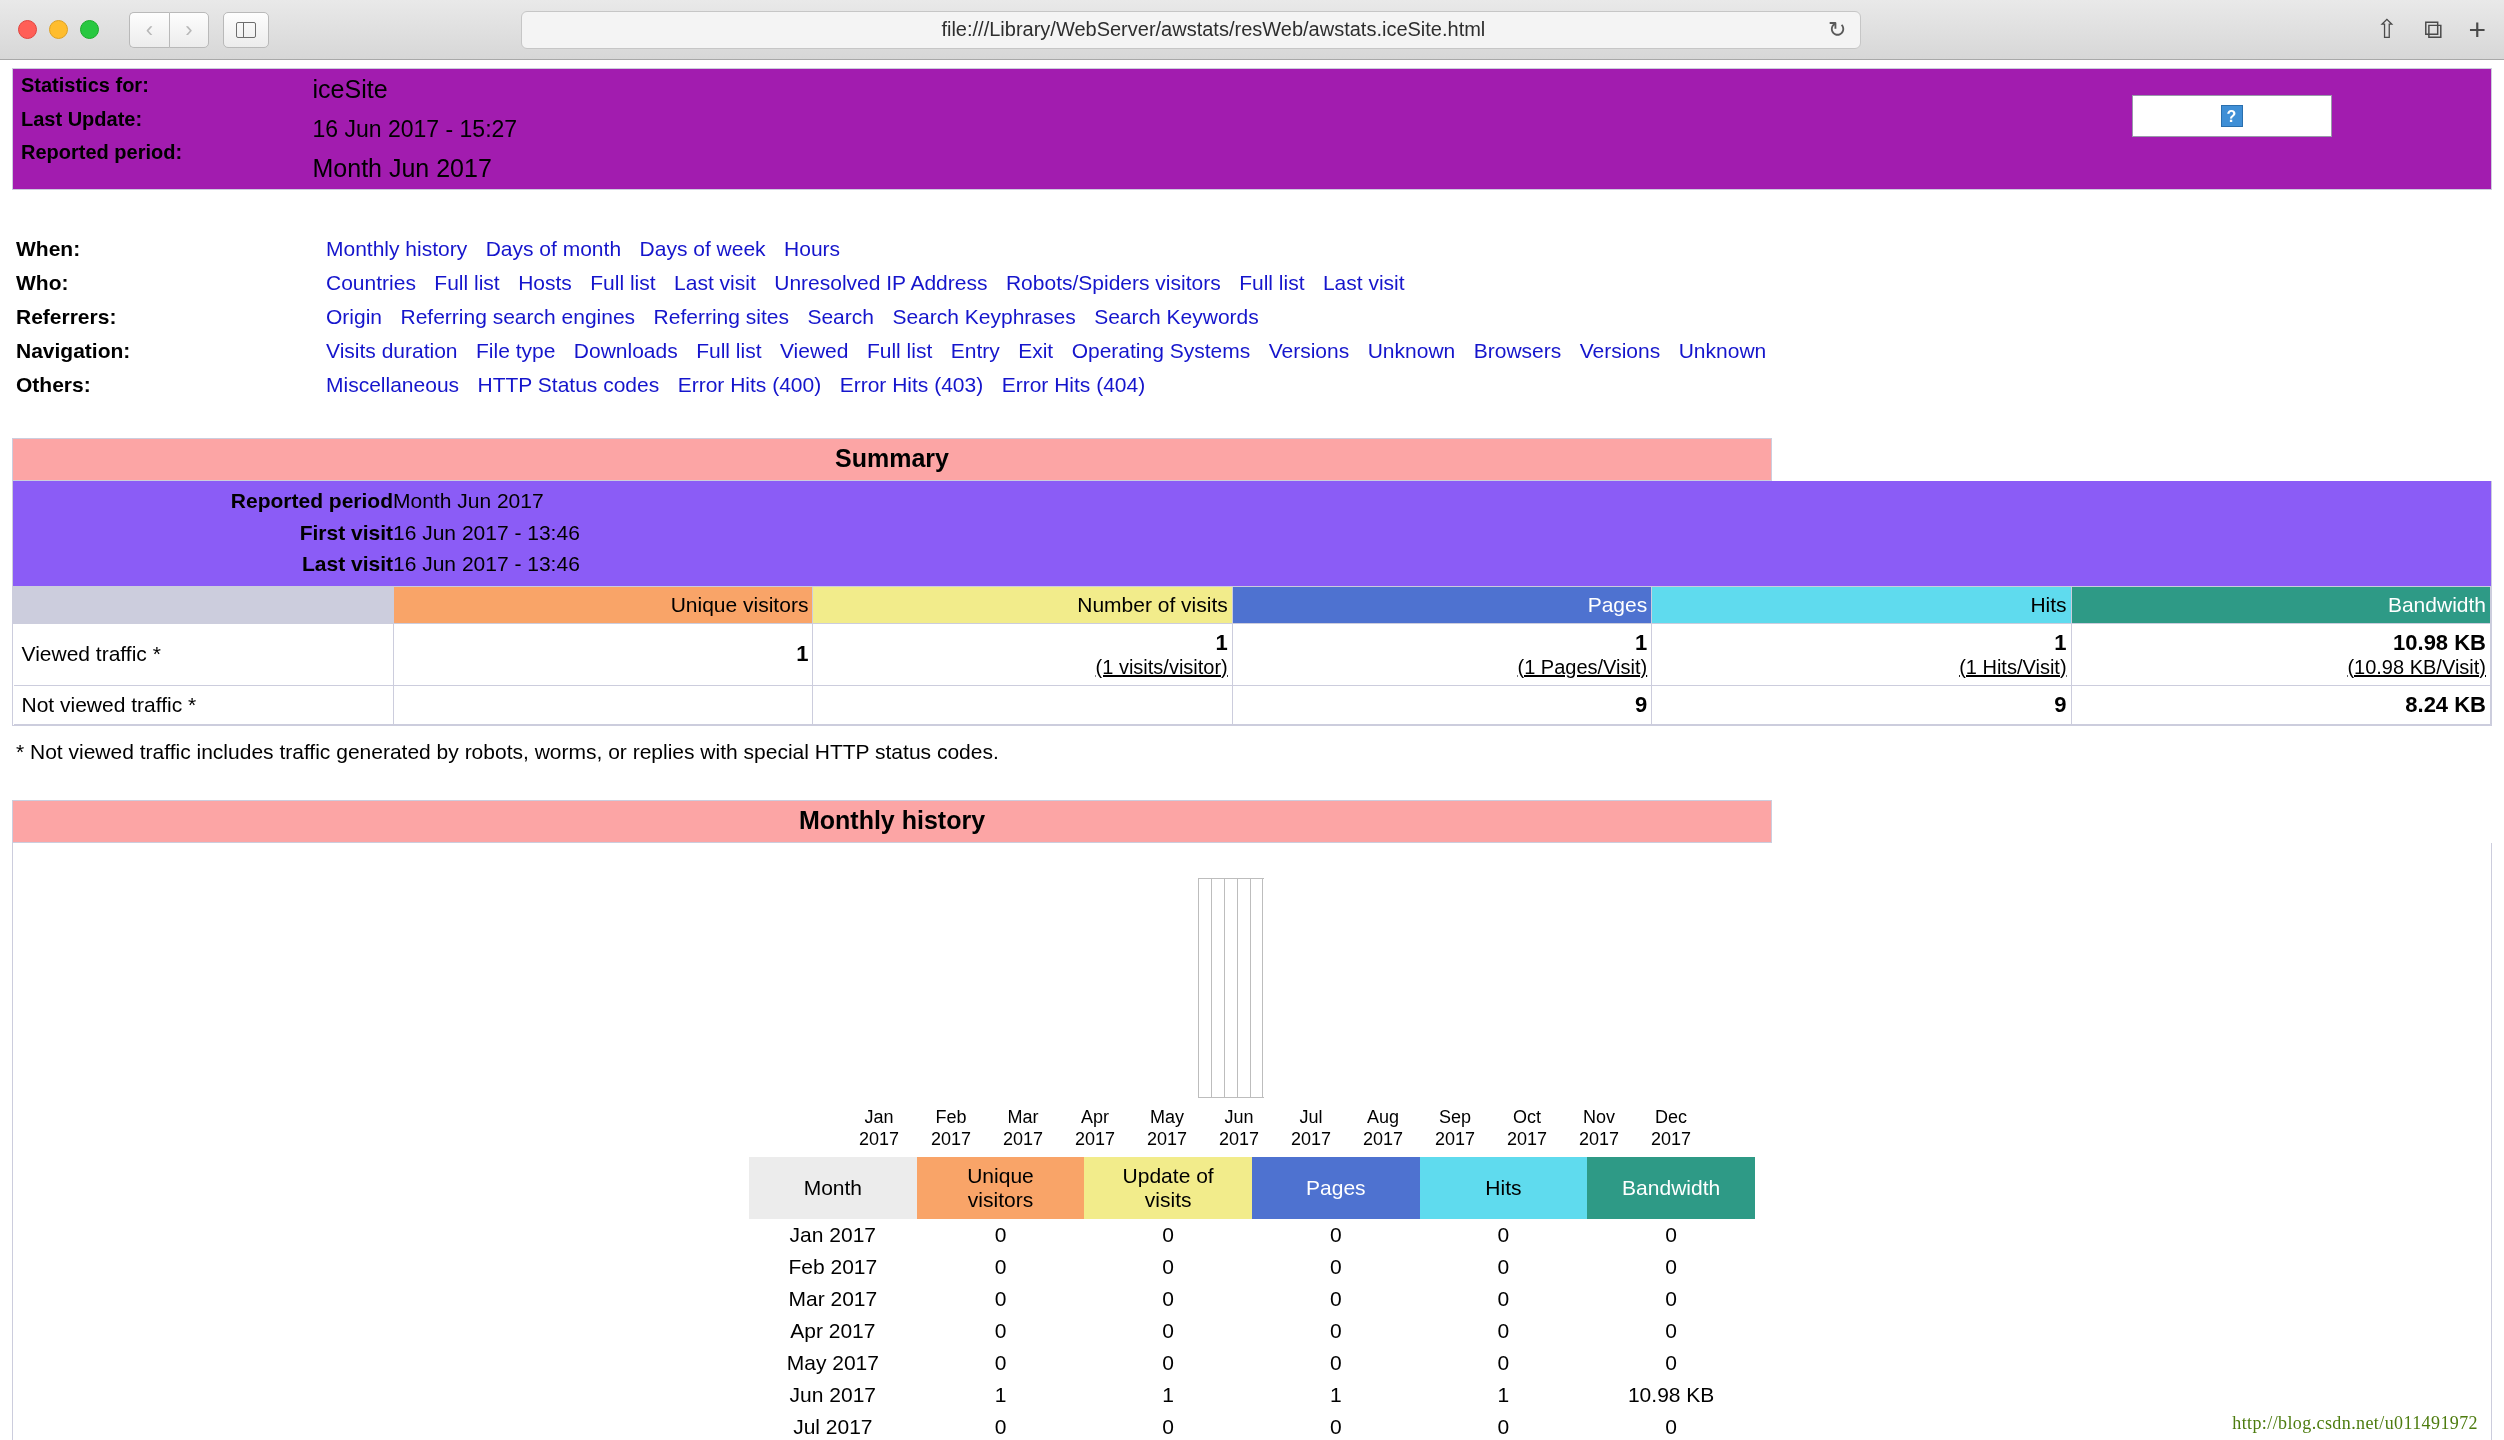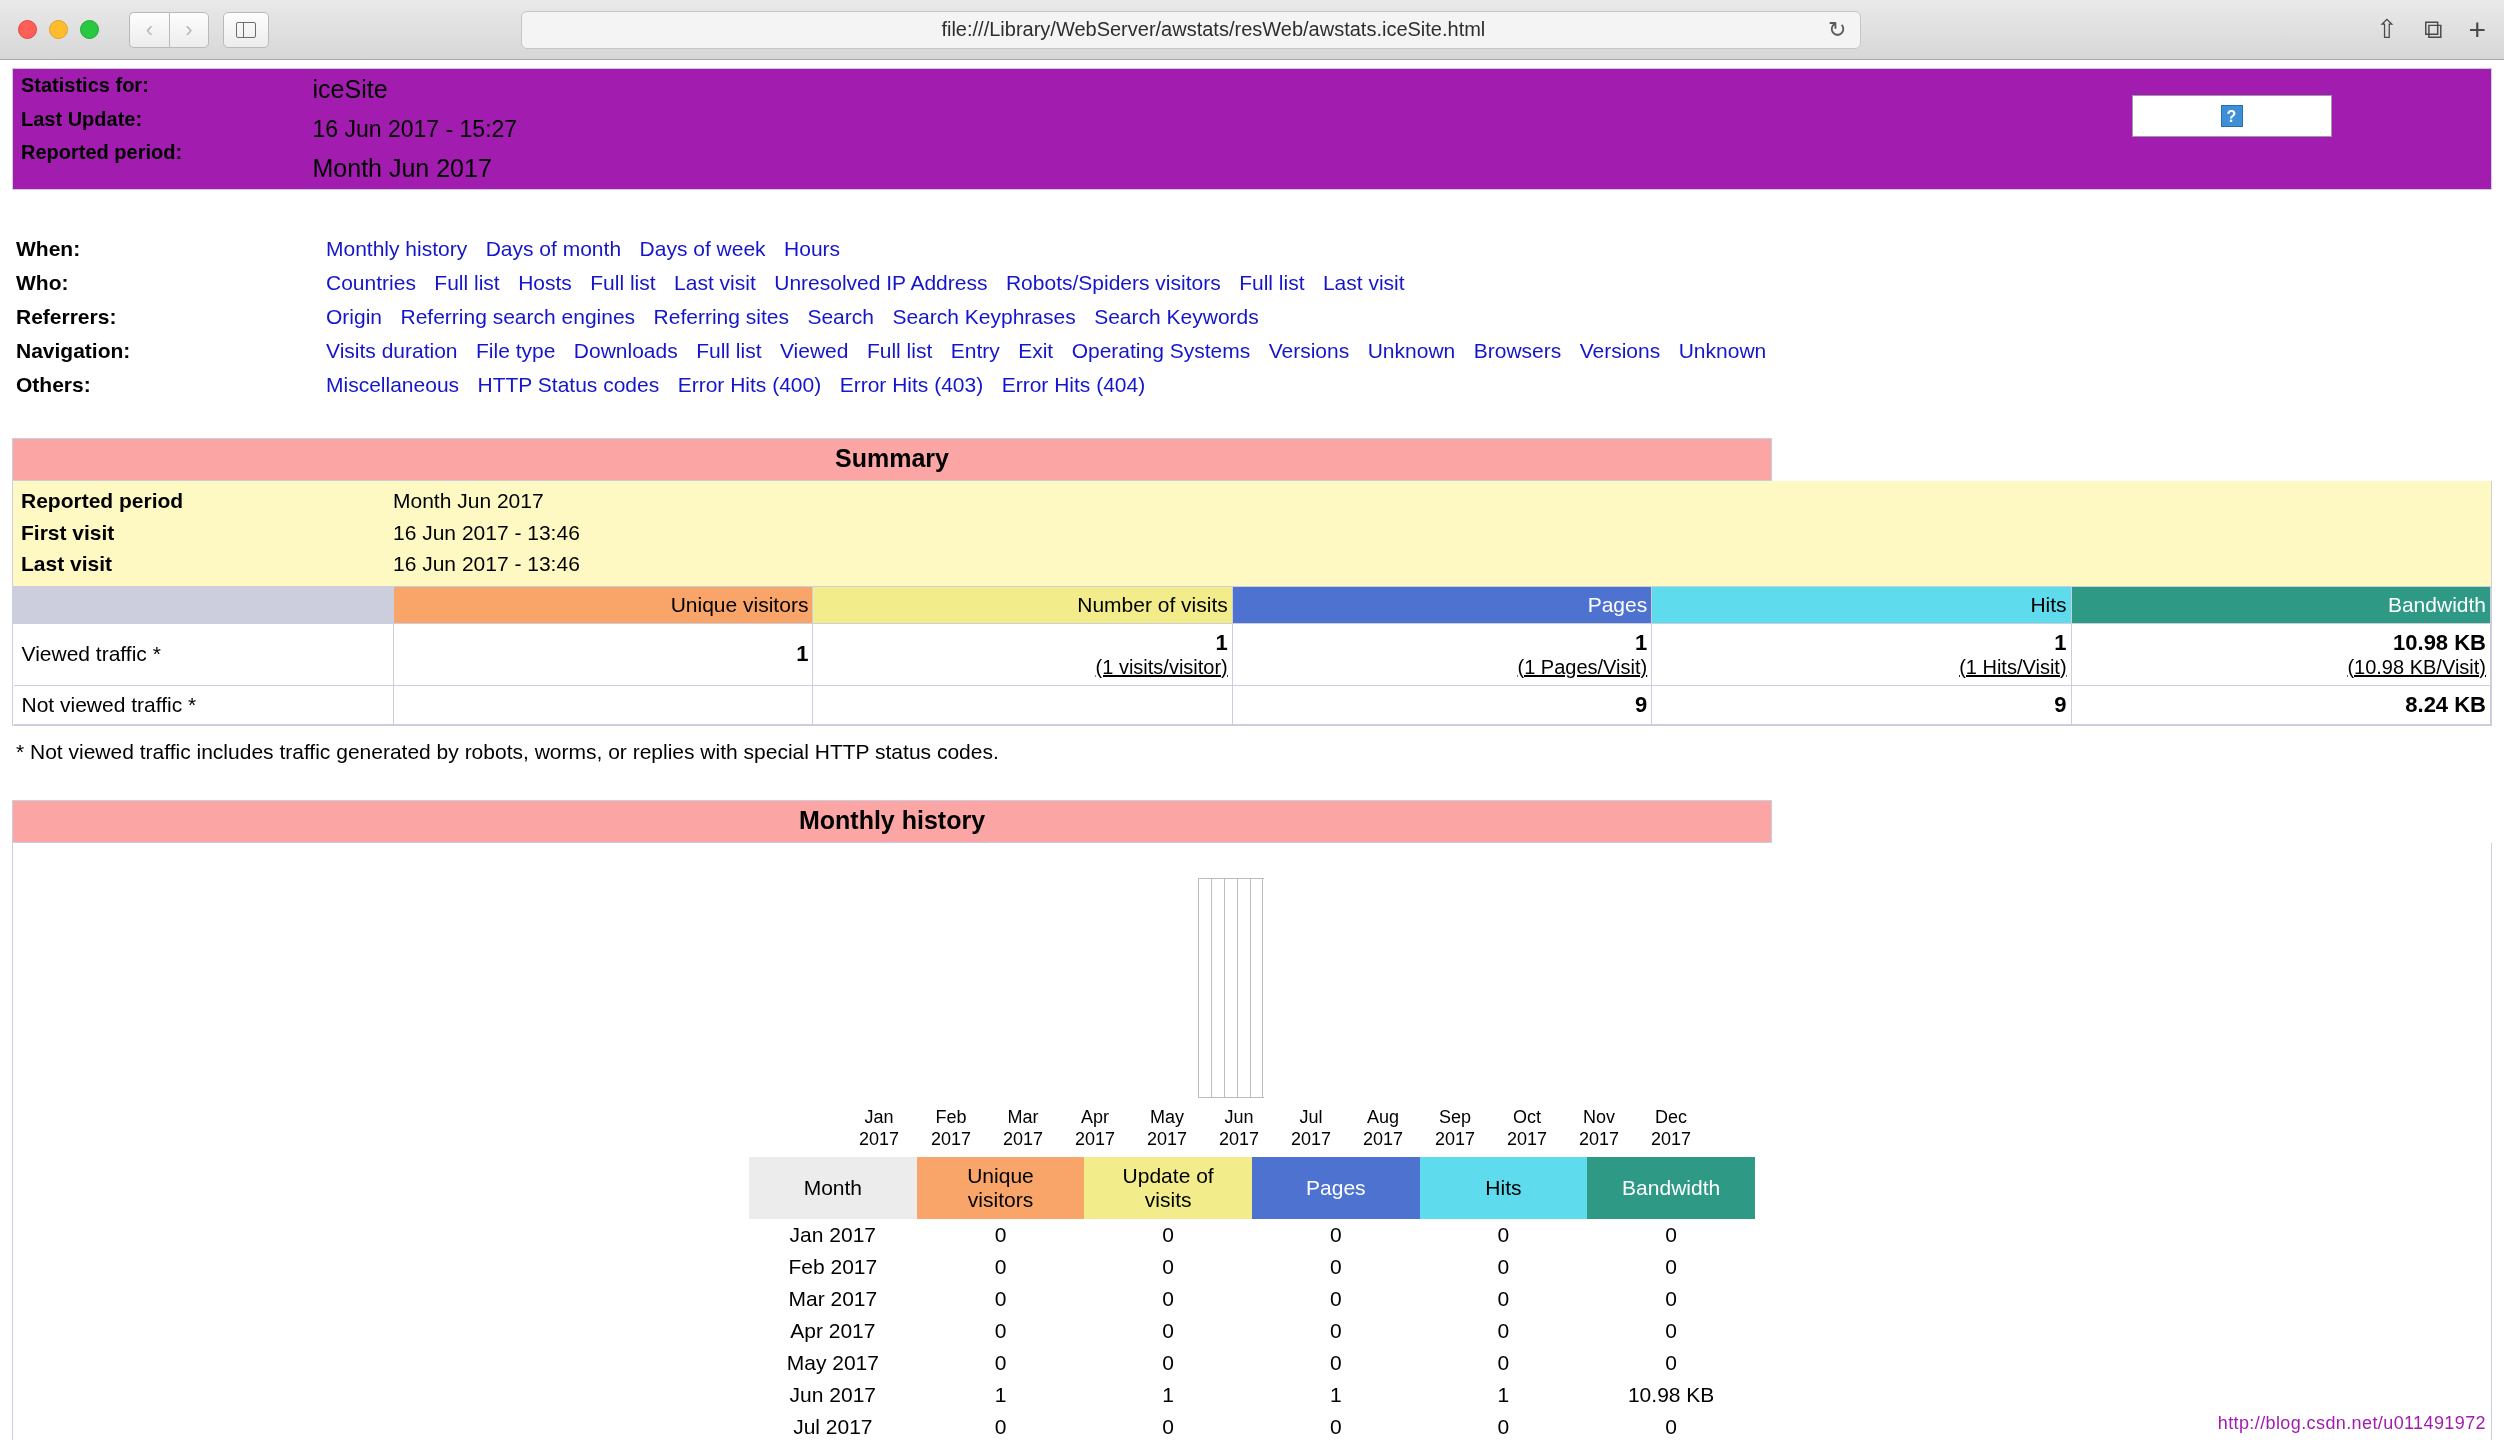--- a/index.html
+++ b/index.html
@@ -150,21 +150,21 @@
     border: 1px solid #cccddd;
   }
 
   .section-box {
     border: 1px solid #cccddd;
     border-top: none;
     width: 2480px;
   }
 
   
-  .sum-info { background: #fef9c3; padding: 4px 0 6px 0; }
+  .sum-info { background: #8b5cf6; padding: 4px 0 6px 0; text-align: right; }
   .sum-info-row { display: flex; line-height: 1.5; }
   .sum-info-label { width: 380px; flex: 0 0 380px; padding-left: 8px; font-weight: bold; font-size: 21px; }
   .sum-info-val { font-size: 21px; }
 
   
   table.sum-table {
     width: 100%;
     border-collapse: collapse;
     table-layout: fixed;
   }
@@ -238,25 +238,25 @@
   }
   th.m-month { background: #ececec; width: 166px; }
   th.m-unique { background: #f9a468; width: 166px; }
   th.m-visits { background: #f2ec8b; width: 166px; }
   th.m-pages  { background: #4e72d0; color: #fff; width: 166px; }
   th.m-hits   { background: #5fdbee; width: 166px; }
   th.m-bw     { background: #2e9a86; color: #fff; width: 166px; }
 
   .watermark {
     position: absolute;
-    right: 18px;
+    right: 26px;
     bottom: 6px;
     font-size: 18px;
-    color: #a21caf;
-    font-family: Liberation Sans, sans-serif;
+    color: #4d7c0f;
+    font-family: Liberation Serif, serif;
     letter-spacing: 0.4px;
   }
 </style>
 </head>
 <body>
 
 <div class="browser-chrome">
   <div class="traffic-lights">
     <span class="light red"></span>
     <span class="light yellow"></span>

